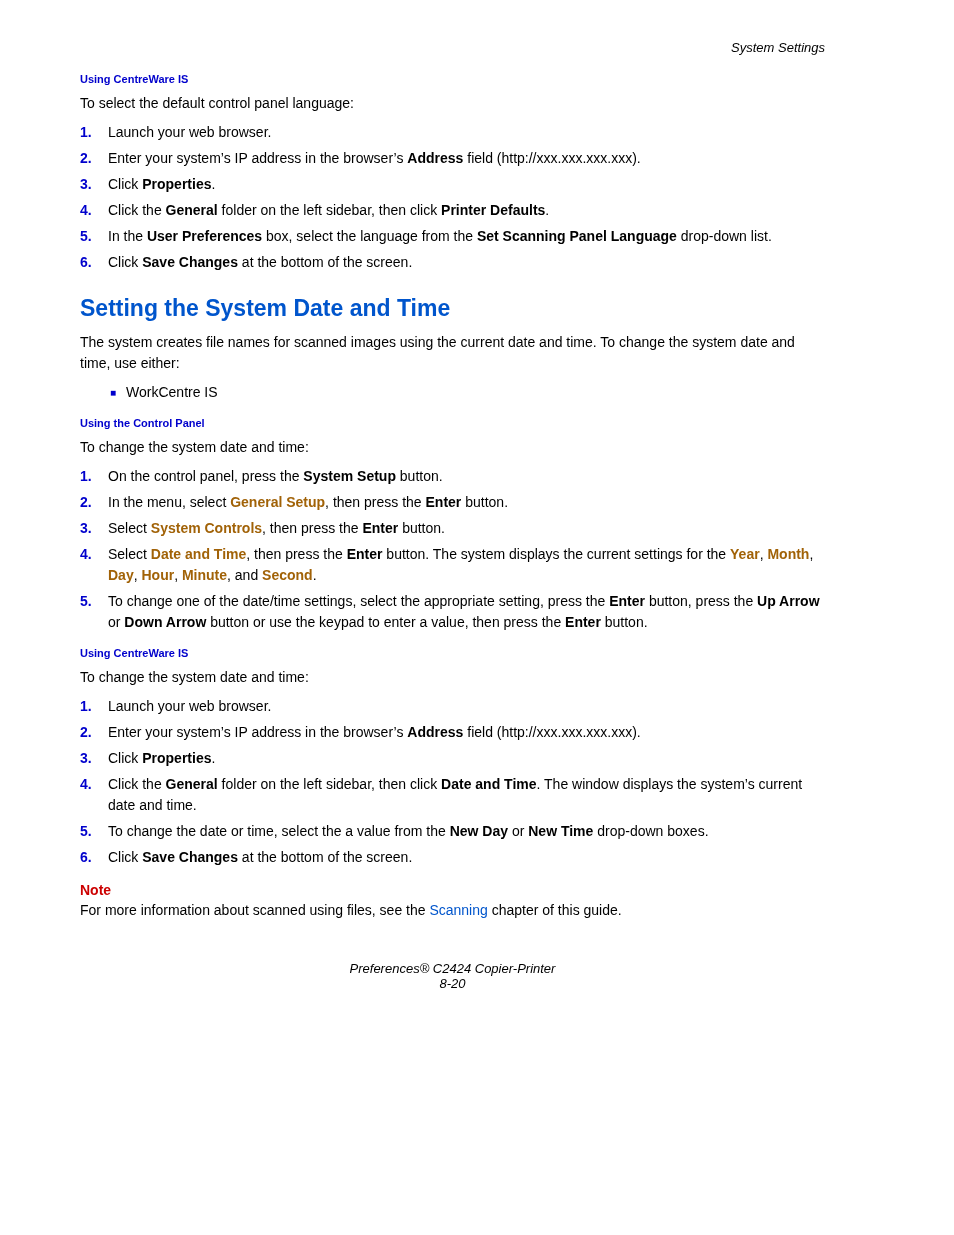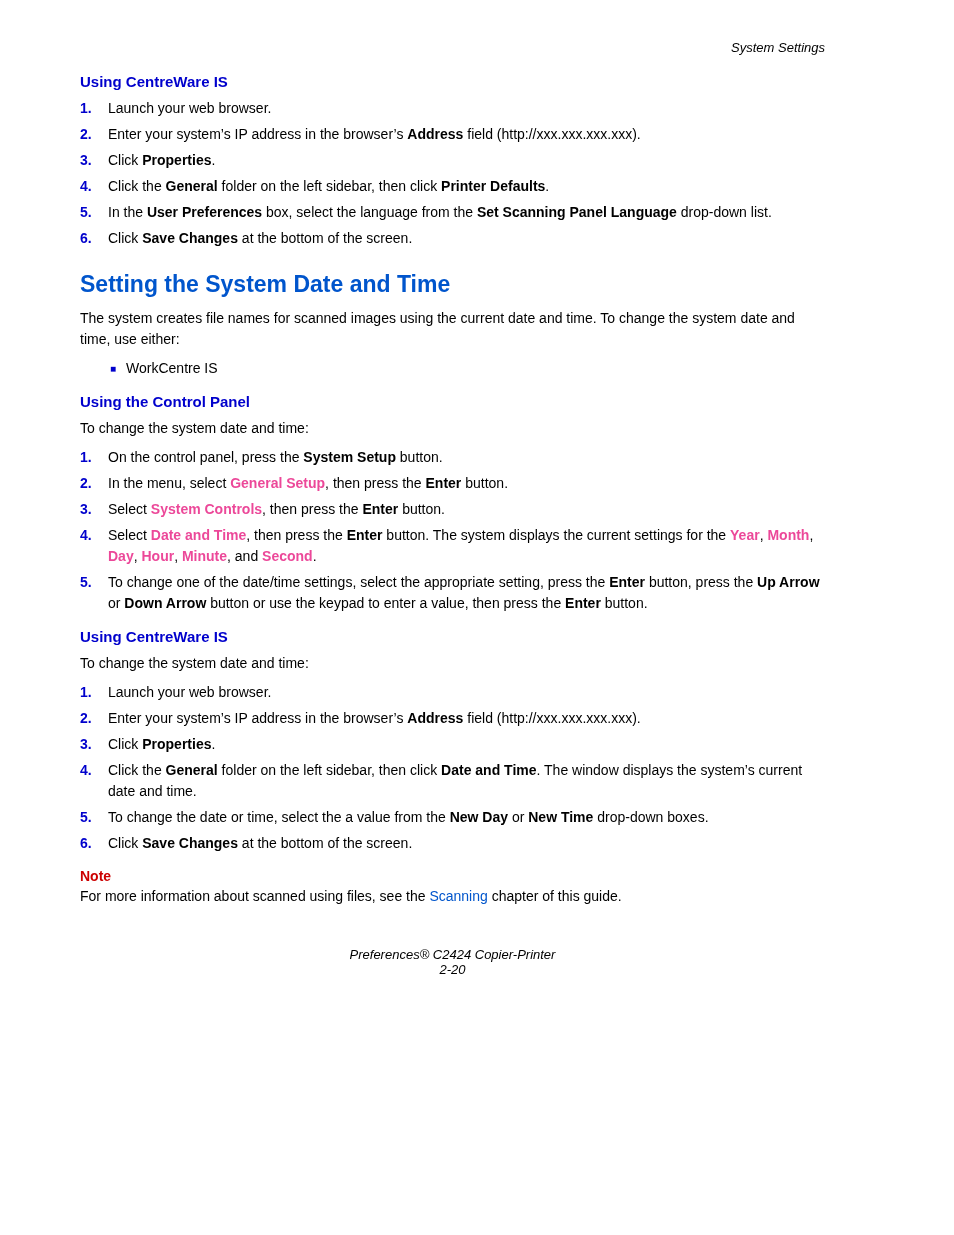--- a/index.html
+++ b/index.html
@@ -20,21 +20,21 @@
     }
     .page-header {
       text-align: right;
       font-style: italic;
       color: #000;
       font-size: 13px;
       margin-bottom: 18px;
     }
     .section-title-blue {
       color: #0000cc;
-      font-size: 15px;
+      font-size: 11px;
       font-weight: bold;
       margin-bottom: 8px;
     }
     .main-title {
       color: #0055cc;
       font-size: 23px;
       font-weight: bold;
       margin-top: 22px;
       margin-bottom: 10px;
     }
@@ -57,21 +57,21 @@
     ol li .num {
       color: #0000cc;
       font-weight: bold;
       min-width: 28px;
       display: inline-block;
     }
     ol li .content {
       flex: 1;
     }
     .bold { font-weight: bold; }
-    .blue-bold { color: #ec4899; font-weight: bold; }
+    .blue-bold { color: #a16207; font-weight: bold; }
     .blue-link { color: #0055cc; }
     ul.bullets {
       list-style: none;
       margin: 8px 0 12px 30px;
     }
     ul.bullets li {
       display: flex;
       align-items: flex-start;
       margin-bottom: 4px;
       line-height: 1.5;
@@ -108,20 +108,21 @@
 <body>
 
 <div class="page">
 
   <div class="page-header">
     <span>System Settings</span>
   </div>
 
   <div class="section-block">
     <div class="section-title-blue">Using CentreWare IS</div>
+    <p>To select the default control panel language:</p>
     <ol>
       <li>
         <span class="num">1.</span>
         <span class="content">Launch your web browser.</span>
       </li>
       <li>
         <span class="num">2.</span>
         <span class="content">Enter your system’s IP address in the browser’s <span class="bold">Address</span> field (http://xxx.xxx.xxx.xxx).</span>
       </li>
       <li>
@@ -213,16 +214,16 @@
 
   <div class="section-block">
     <div class="note-label">Note</div>
     <p class="note-content">
       <span>For more information about scanned using files, see the </span><span class="blue-link">Scanning</span><span> chapter of this guide.</span>
     </p>
   </div>
 
   <div class="page-footer">
     <div>Preferences® C2424 Copier-Printer</div>
-    <div>2-20</div>
+    <div>8-20</div>
   </div>
 
 </div>
 
 </body></html>

